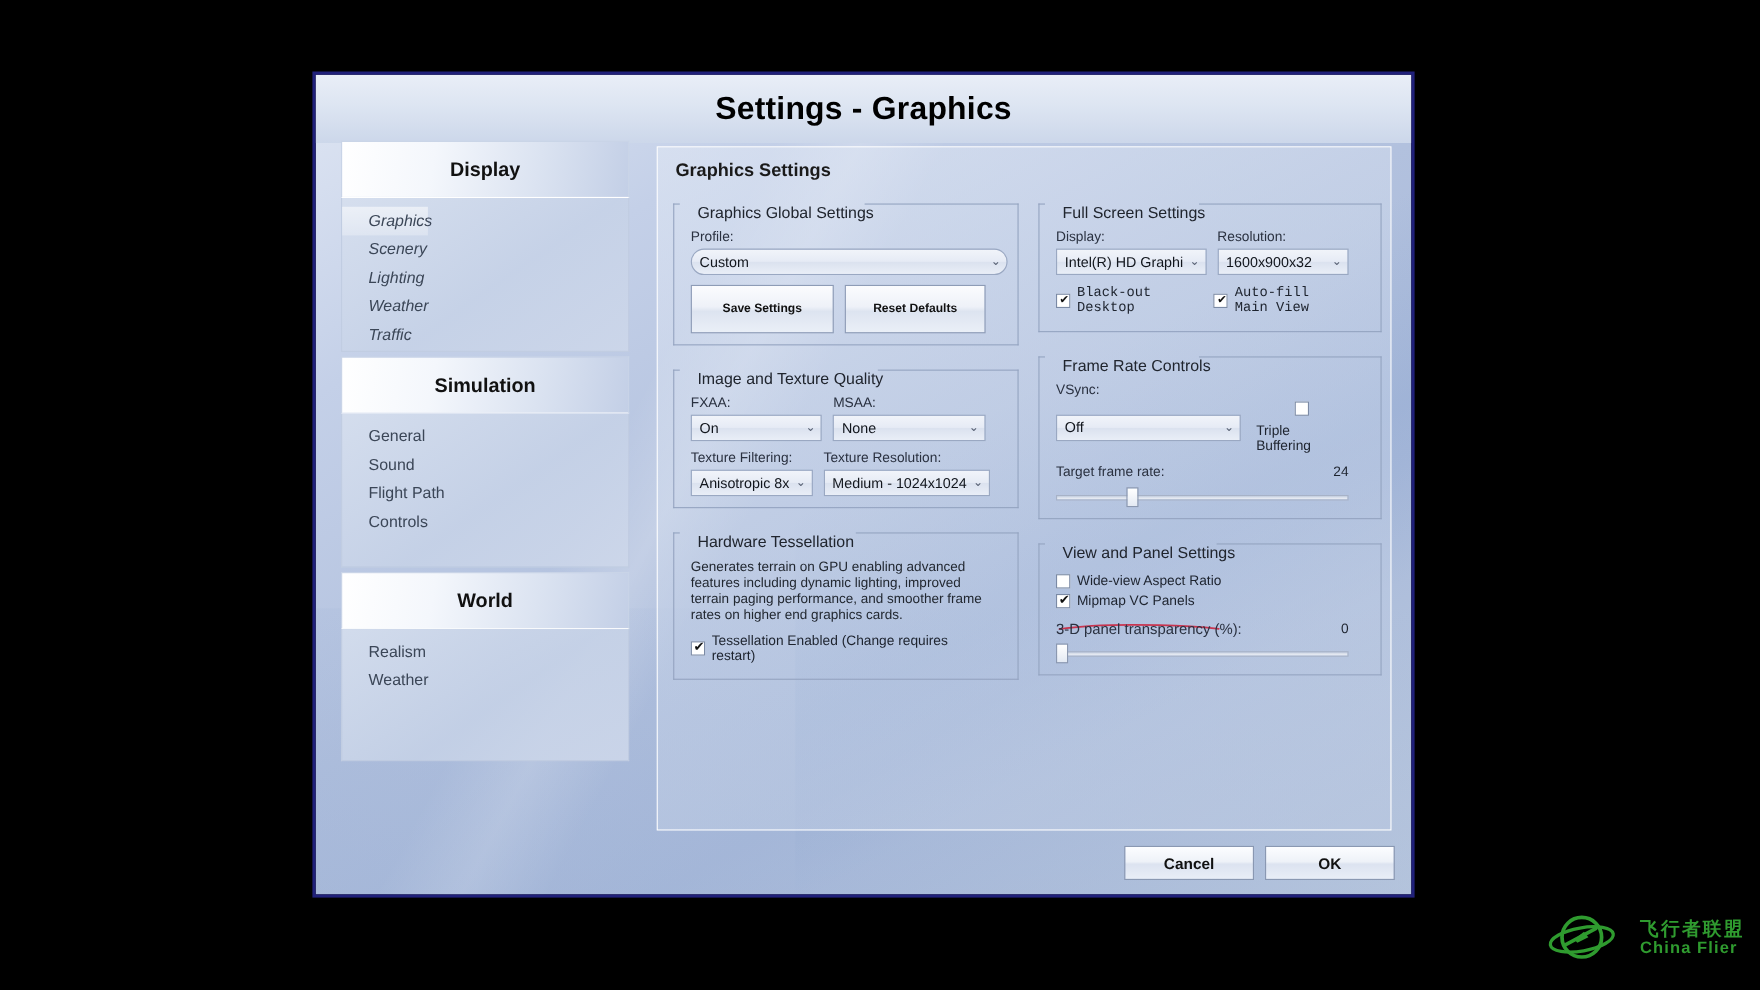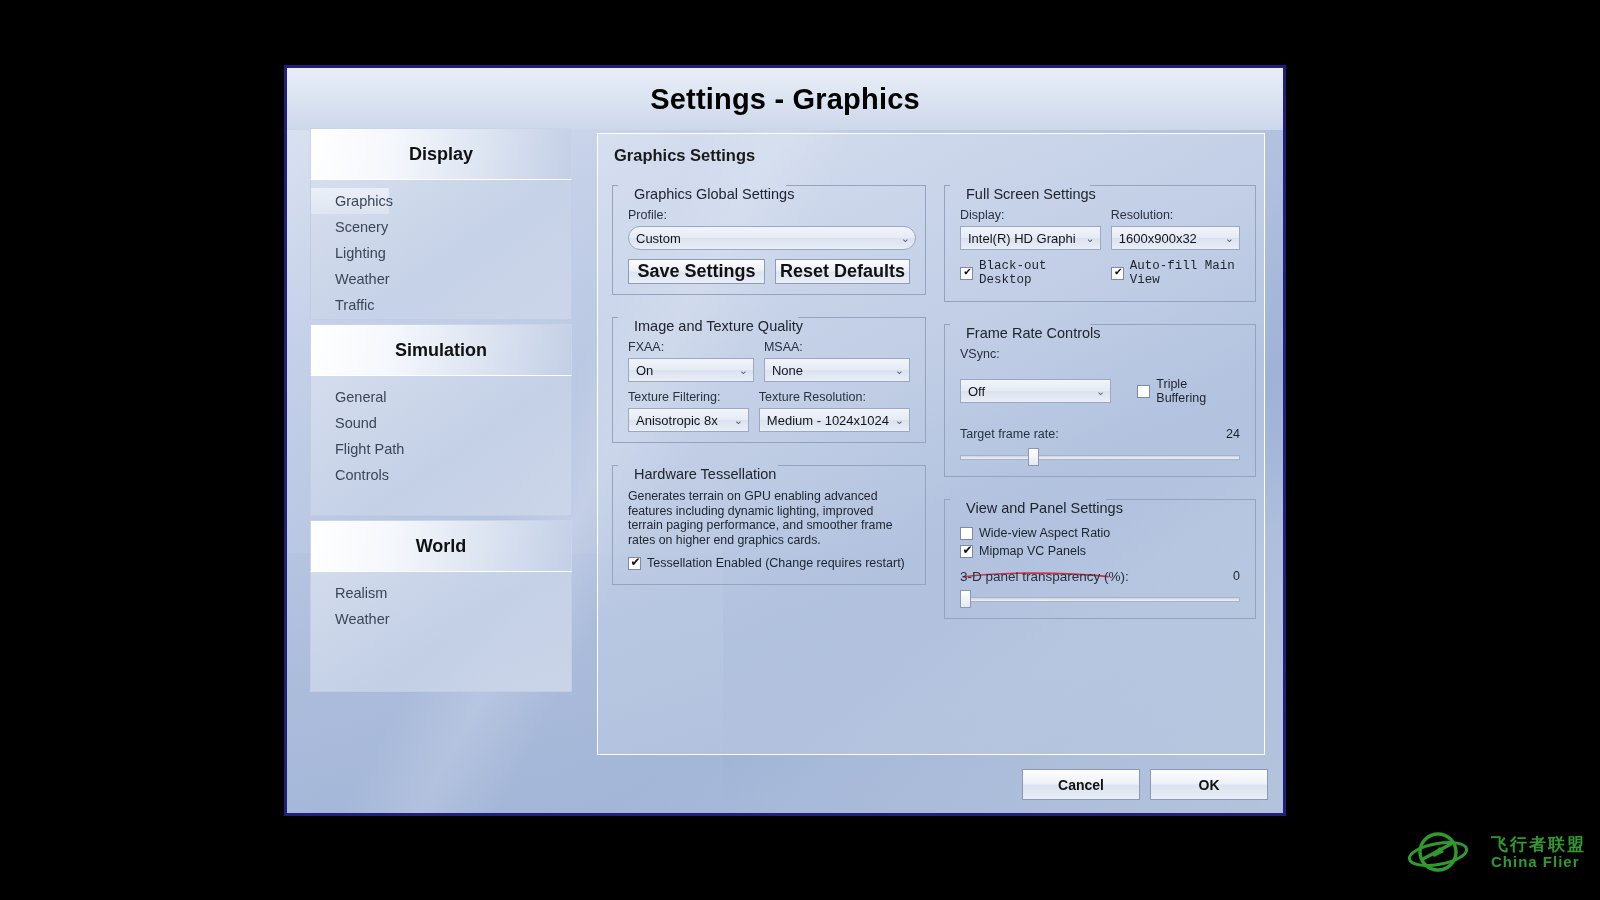--- a/index.html
+++ b/index.html
@@ -55,37 +55,37 @@
     padding:8px 0 12px 0;
   }
   .nav-item {
     font-size:14.5px; color:#3b4657; padding:5px 0 5px 24px; line-height:16px;
     display:block; cursor:default;
   }
   .nav-item.selected {
     background:linear-gradient(180deg,rgba(255,255,255,.55),rgba(255,255,255,.28));
     width:78px;
   }
-  #group-display .nav-list { height:140px; }
+  #group-display .nav-list { height:140px;font-style:italic; }
   #group-simulation .nav-list { height:140px; }
   #group-world .nav-list { height:120px; }
 
   
   #content {
     position:absolute; left:310px; top:65px; width:668px; height:622px;
     border:1px solid #ffffff;
     background:linear-gradient(160deg,rgba(226,233,245,.55) 0%,rgba(196,209,231,.5) 60%,rgba(186,200,225,.55) 100%);
   }
   #content-title { position:absolute; left:16px; top:12px; font-size:16.5px; font-weight:bold; color:#1a1a1a; }
 
   .col-left  { position:absolute; left:14px;  top:42px; width:314px; }
   .col-right { position:absolute; left:346px; top:42px; width:312px; }
 
   
-  .grp { position:relative; margin-bottom:13px; padding:10px 10px 11px 10px; }
+  .grp { position:relative; margin-bottom:13px; padding:10px 24px 11px 10px; }
   .grp-border {
     position:absolute; left:0; top:9px; right:0; bottom:0;
     border:1px solid #94a4c0; border-top:none; pointer-events:none;
   }
   .grp-top-left, .grp-top-right {
     position:absolute; top:9px; height:1px; background:#94a4c0; pointer-events:none;
   }
   .grp-top-left { left:0; width:6px; }
   .grp-top-right { right:0; }
   .grp-legend {
@@ -103,24 +103,24 @@
     display:flex; align-items:center; padding:0 20px 0 7px;
     font-size:13px; color:#11151c; overflow:hidden; white-space:nowrap;
   }
   .combo .chev {
     position:absolute; right:5px; top:50%; transform:translateY(-50%);
     font-size:11px; color:#5a6375; line-height:1;
   }
 
   
   .btn {
-    height:25px; border:1px solid #8e9cb6;
+    height:44px; border:1px solid #8e9cb6;
     background:linear-gradient(180deg,#fbfcfe 0%, #eef1f8 45%, #dde4f0 55%, #eaeff7 100%);
     display:flex; align-items:center; justify-content:center;
-    font-size:18px; font-weight:bold; color:#111; cursor:default;
+    font-size:11px; font-weight:bold; color:#111; cursor:default;
   }
 
   
   .cbrow { display:flex; align-items:center; gap:6px; margin:4px 0; }
   .cbox {
     width:13px; height:13px; border:1px solid #7b8aa5; background:#fff;
     position:relative; flex:0 0 auto;
   }
   .cbox.checked::after {
     content:"✔"; position:absolute; left:0; top:-3px; width:13px;
@@ -341,21 +341,21 @@
           <span class="grp-top-right" style="left:146px;right:0;"></span>
           <span class="grp-border"></span>
           <span class="grp-legend">Frame Rate Controls</span>
           <div class="grp-body">
             <span class="lbl">VSync:</span>
             <div style="display:flex;gap:14px;align-items:center;">
               <div class="combo" style="width:168px;">
                 <span>Off</span>
                 <span class="chev">⌄</span>
               </div>
-              <div class="cbrow" style="margin:12px;">
+              <div class="cbrow" style="margin:0;flex-direction:column;">
                 <span class="cbox"></span>
                 <span class="cblabel">Triple Buffering</span>
               </div>
             </div>
             <div style="position:relative;margin-top:10px;">
               <span class="lbl" style="margin:0;">Target frame rate:</span>
               <span class="slider-val">24</span>
             </div>
             <div class="slider">
               <span class="track"></span>

